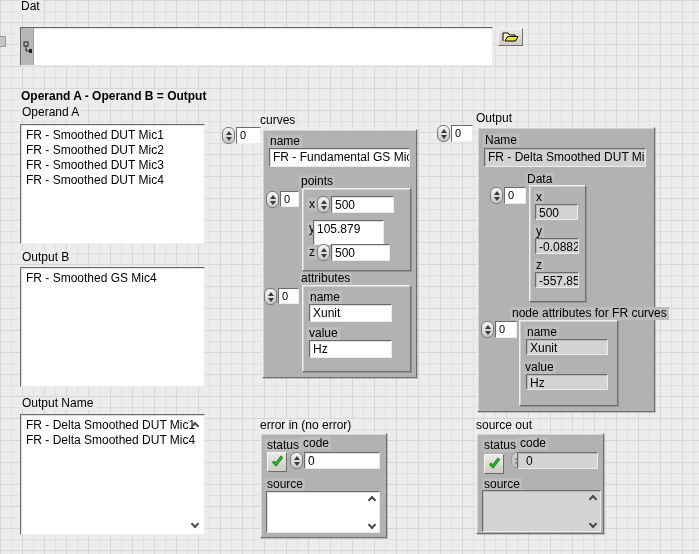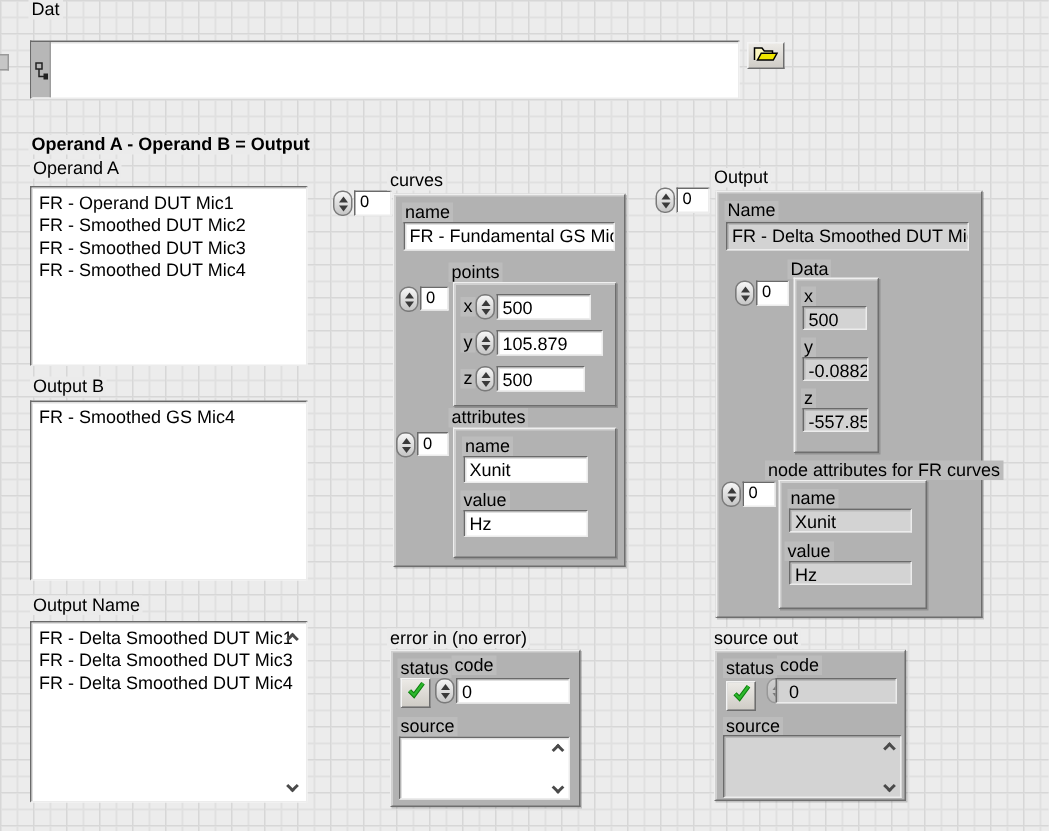--- a/index.html
+++ b/index.html
@@ -74,35 +74,34 @@
       <path d="M1 10 L1 2 H6 L7.5 4 H13 V6" fill="#fdf8c0" stroke="#000" stroke-width="1"></path>
       <path d="M3 10 L5.5 5.5 H16 L13.5 10 Z" fill="#efe600" stroke="#000" stroke-width="1"></path>
     </svg>
   </span>
 </div>
 
 <div class="abs lbl bold" style="left:19px;top:90px">Operand A - Operand B = Output</div>
 
 <div class="abs lbl" style="left:20px;top:106px">Operand A</div>
 <div class="abs list" style="left:20px;top:124px;width:185px;height:120px">
-  <div class="listline">FR - Operand DUT Mic1</div>
+  <div class="listline">FR - Smoothed DUT Mic1</div>
   <div class="listline">FR - Smoothed DUT Mic2</div>
   <div class="listline">FR - Smoothed DUT Mic3</div>
   <div class="listline">FR - Smoothed DUT Mic4</div>
 </div>
 
 <div class="abs lbl" style="left:20px;top:251px">Output B</div>
 <div class="abs list" style="left:20px;top:267px;width:185px;height:120px">
   <div class="listline">FR - Smoothed GS Mic4</div>
 </div>
 
 <div class="abs lbl" style="left:20px;top:397px">Output Name</div>
 <div class="abs list" style="left:20px;top:414px;width:185px;height:121px">
   <div class="listline">FR - Delta Smoothed DUT Mic1</div>
-  <div class="listline">FR - Delta Smoothed DUT Mic3</div>
   <div class="listline">FR - Delta Smoothed DUT Mic4</div>
 </div>
 <span class="abs chev up" style="left:192px;top:423px"></span>
 <span class="abs chev down" style="left:192px;top:521px"></span>
 
 <div class="abs spin" style="left:222px;top:127px">
     <i class="up"></i>
     <i class="dn"></i>
   </div>
 <div class="abs idx" style="left:236px;top:127px;width:25px;height:17px">0</div>
@@ -125,21 +124,21 @@
     <i class="up"></i>
     <i class="dn"></i>
   </div>
 <div class="abs fieldw" style="left:331px;top:196px;width:63px;height:17px">500</div>
 
 <div class="abs lbl-in" style="left:307px;top:222px">y</div>
 <div class="abs spin" style="left:317px;top:220px">
     <i class="up"></i>
     <i class="dn"></i>
   </div>
-<div class="abs fieldw" style="left:331px;top:220px;width:71px;height:17px">105.879</div>
+<div class="abs fieldw" style="left:313px;top:220px;width:71px;height:25px">105.879</div>
 
 <div class="abs lbl-in" style="left:307px;top:246px">z</div>
 <div class="abs spin" style="left:317px;top:244px">
     <i class="up"></i>
     <i class="dn"></i>
   </div>
 <div class="abs fieldw" style="left:331px;top:244px;width:59px;height:17px">500</div>
 
 <div class="abs lbl-in" style="left:299px;top:272px">attributes</div>
 <div class="abs spin" style="left:264px;top:288px">

